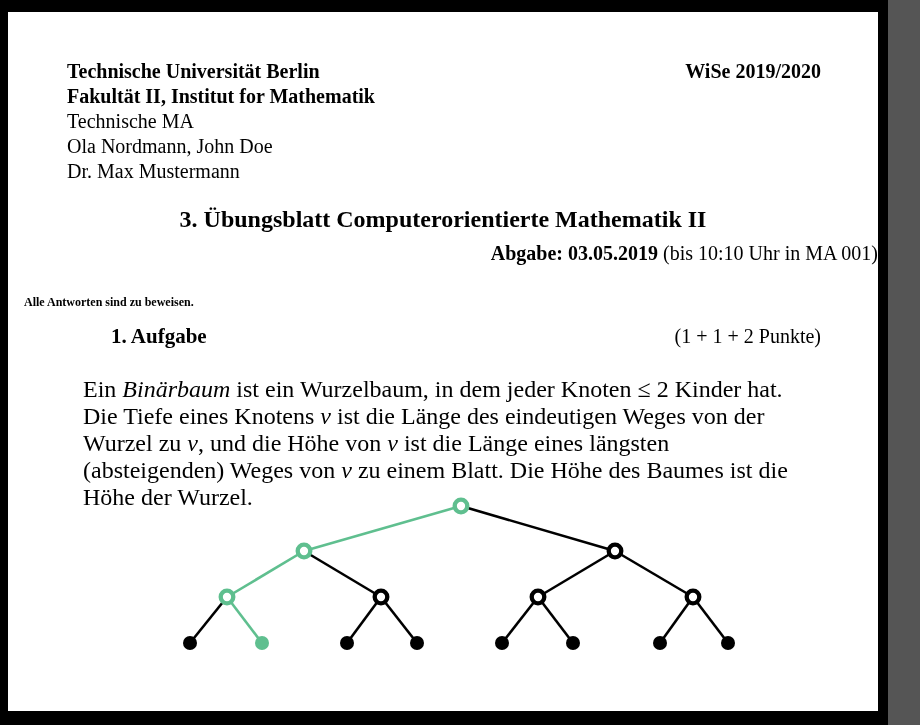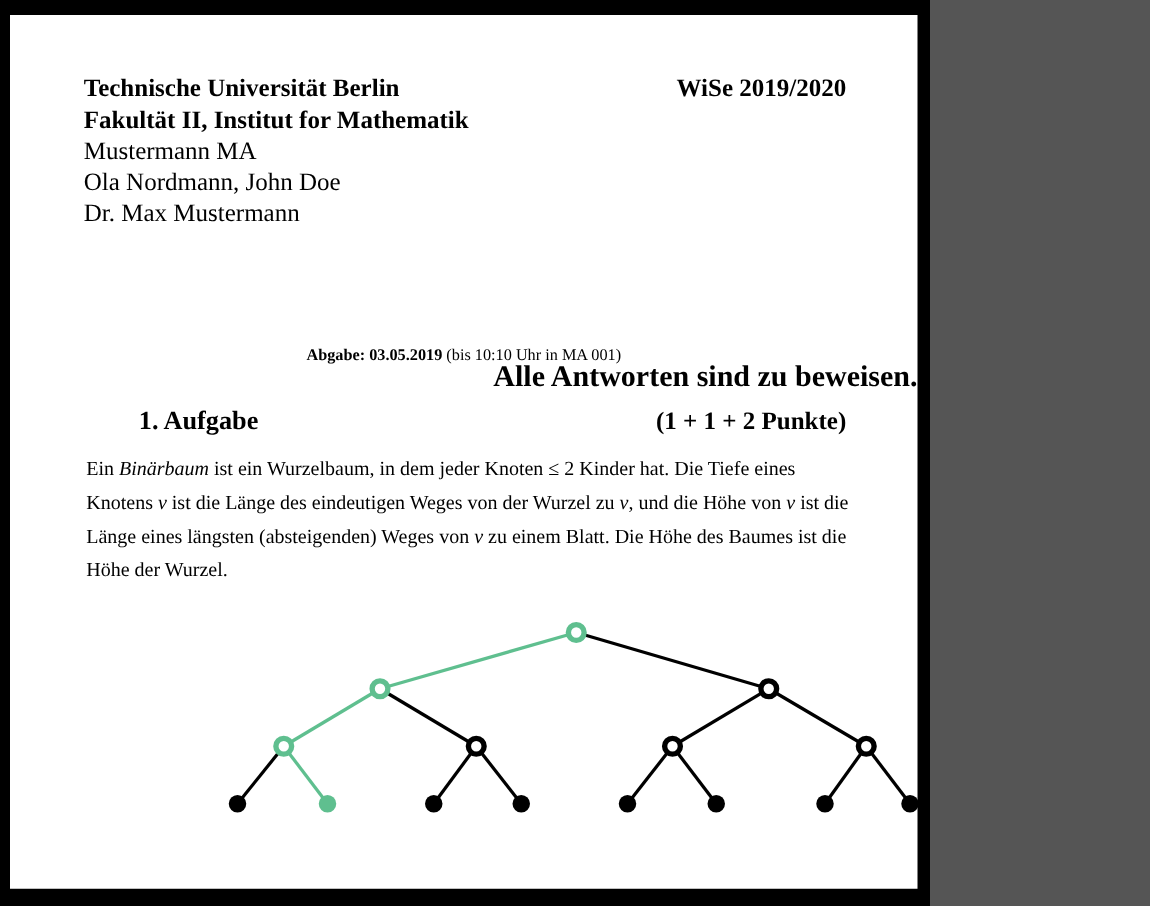--- a/index.html
+++ b/index.html
@@ -1,20 +1,20 @@
 <!DOCTYPE html>
 <html><head>
 <meta charset="utf-8">
 <style>
   html, body { margin: 0; padding: 0; background: #555; }
   * { box-sizing: border-box; }
 
   .page {
     position: relative;
-    width: 744px;
+    width: 888px;
     height: 725px;
     background: #000;
     font-family: "Liberation Serif", serif;
     color: #000;
     overflow: hidden;
   }
   .inner {
     position: absolute;
     top: 12px; left: 8px; right: 10px; bottom: 14px;
     background: #fff;
@@ -43,49 +43,49 @@
     top: 192px; left: 0; right: 0;
     margin: 0;
     text-align: center;
     font-size: 24px;
     line-height: 30px;
     font-weight: 700;
   }
 
   .deadline {
     position: absolute;
-    top: 259px; left: 0; right: 0;
-    text-align: center;
-    font-size: 13px;
+    top: 228px; left: 0; right: 0;
+    text-align: right;
+    font-size: 20px;
     line-height: 26px;
   }
 
   .notice {
     position: absolute;
     top: 277px; left: 16px; right: 0;
-    text-align: right;
-    font-size: 24px;
+    text-align: left;
+    font-size: 12px;
     line-height: 26px;
   }
 
   .exercise-head {
     position: absolute;
     top: 311px; left: 59px; right: 57px;
     display: flex;
     justify-content: space-between;
     align-items: baseline;
   }
   .ex-label  { font-size: 21px; line-height: 26px; font-weight: 700; margin-left: 44px; }
-  .ex-points { font-size: 20px; line-height: 26px; font-weight: bold; }
+  .ex-points { font-size: 20px; line-height: 26px; }
 
   .paragraph {
     position: absolute;
     top: 348px; left: 59px; right: 48px;
-    margin: 2px;
-    font-size: 16px;
+    margin: 16px;
+    font-size: 24px;
     line-height: 27px;
     text-align: left;
   }
 
   .tree {
     position: absolute;
     top: 0; left: 0;
     width: 920px;
     height: 725px;
     pointer-events: none;
@@ -94,29 +94,30 @@
 </head>
 <body>
 
 <div class="page">
   <div class="inner">
 
     <div class="header">
       <div class="header-left">
         <div class="hl bold">Technische Universität Berlin</div>
         <div class="hl bold">Fakultät II, Institut for Mathematik</div>
-        <div class="hl">Mustermann MA</div>
+        <div class="hl">Technische MA</div>
         <div class="hl">Ola Nordmann, John Doe</div>
         <div class="hl">Dr. Max Mustermann</div>
       </div>
       <div class="header-right">
         <div class="hl bold">WiSe 2019/2020</div>
       </div>
     </div>
 
+    <h1 class="title">3. Übungsblatt Computerorientierte Mathematik II</h1>
 
     <div class="deadline">
       <span class="bold">Abgabe: 03.05.2019</span><span> (bis 10:10 Uhr in MA 001)</span>
     </div>
 
     <div class="notice bold">Alle Antworten sind zu beweisen.</div>
 
     <div class="exercise-head">
       <span class="ex-label">1. Aufgabe</span>
       <span class="ex-points">(1 + 1 + 2 Punkte)</span>

